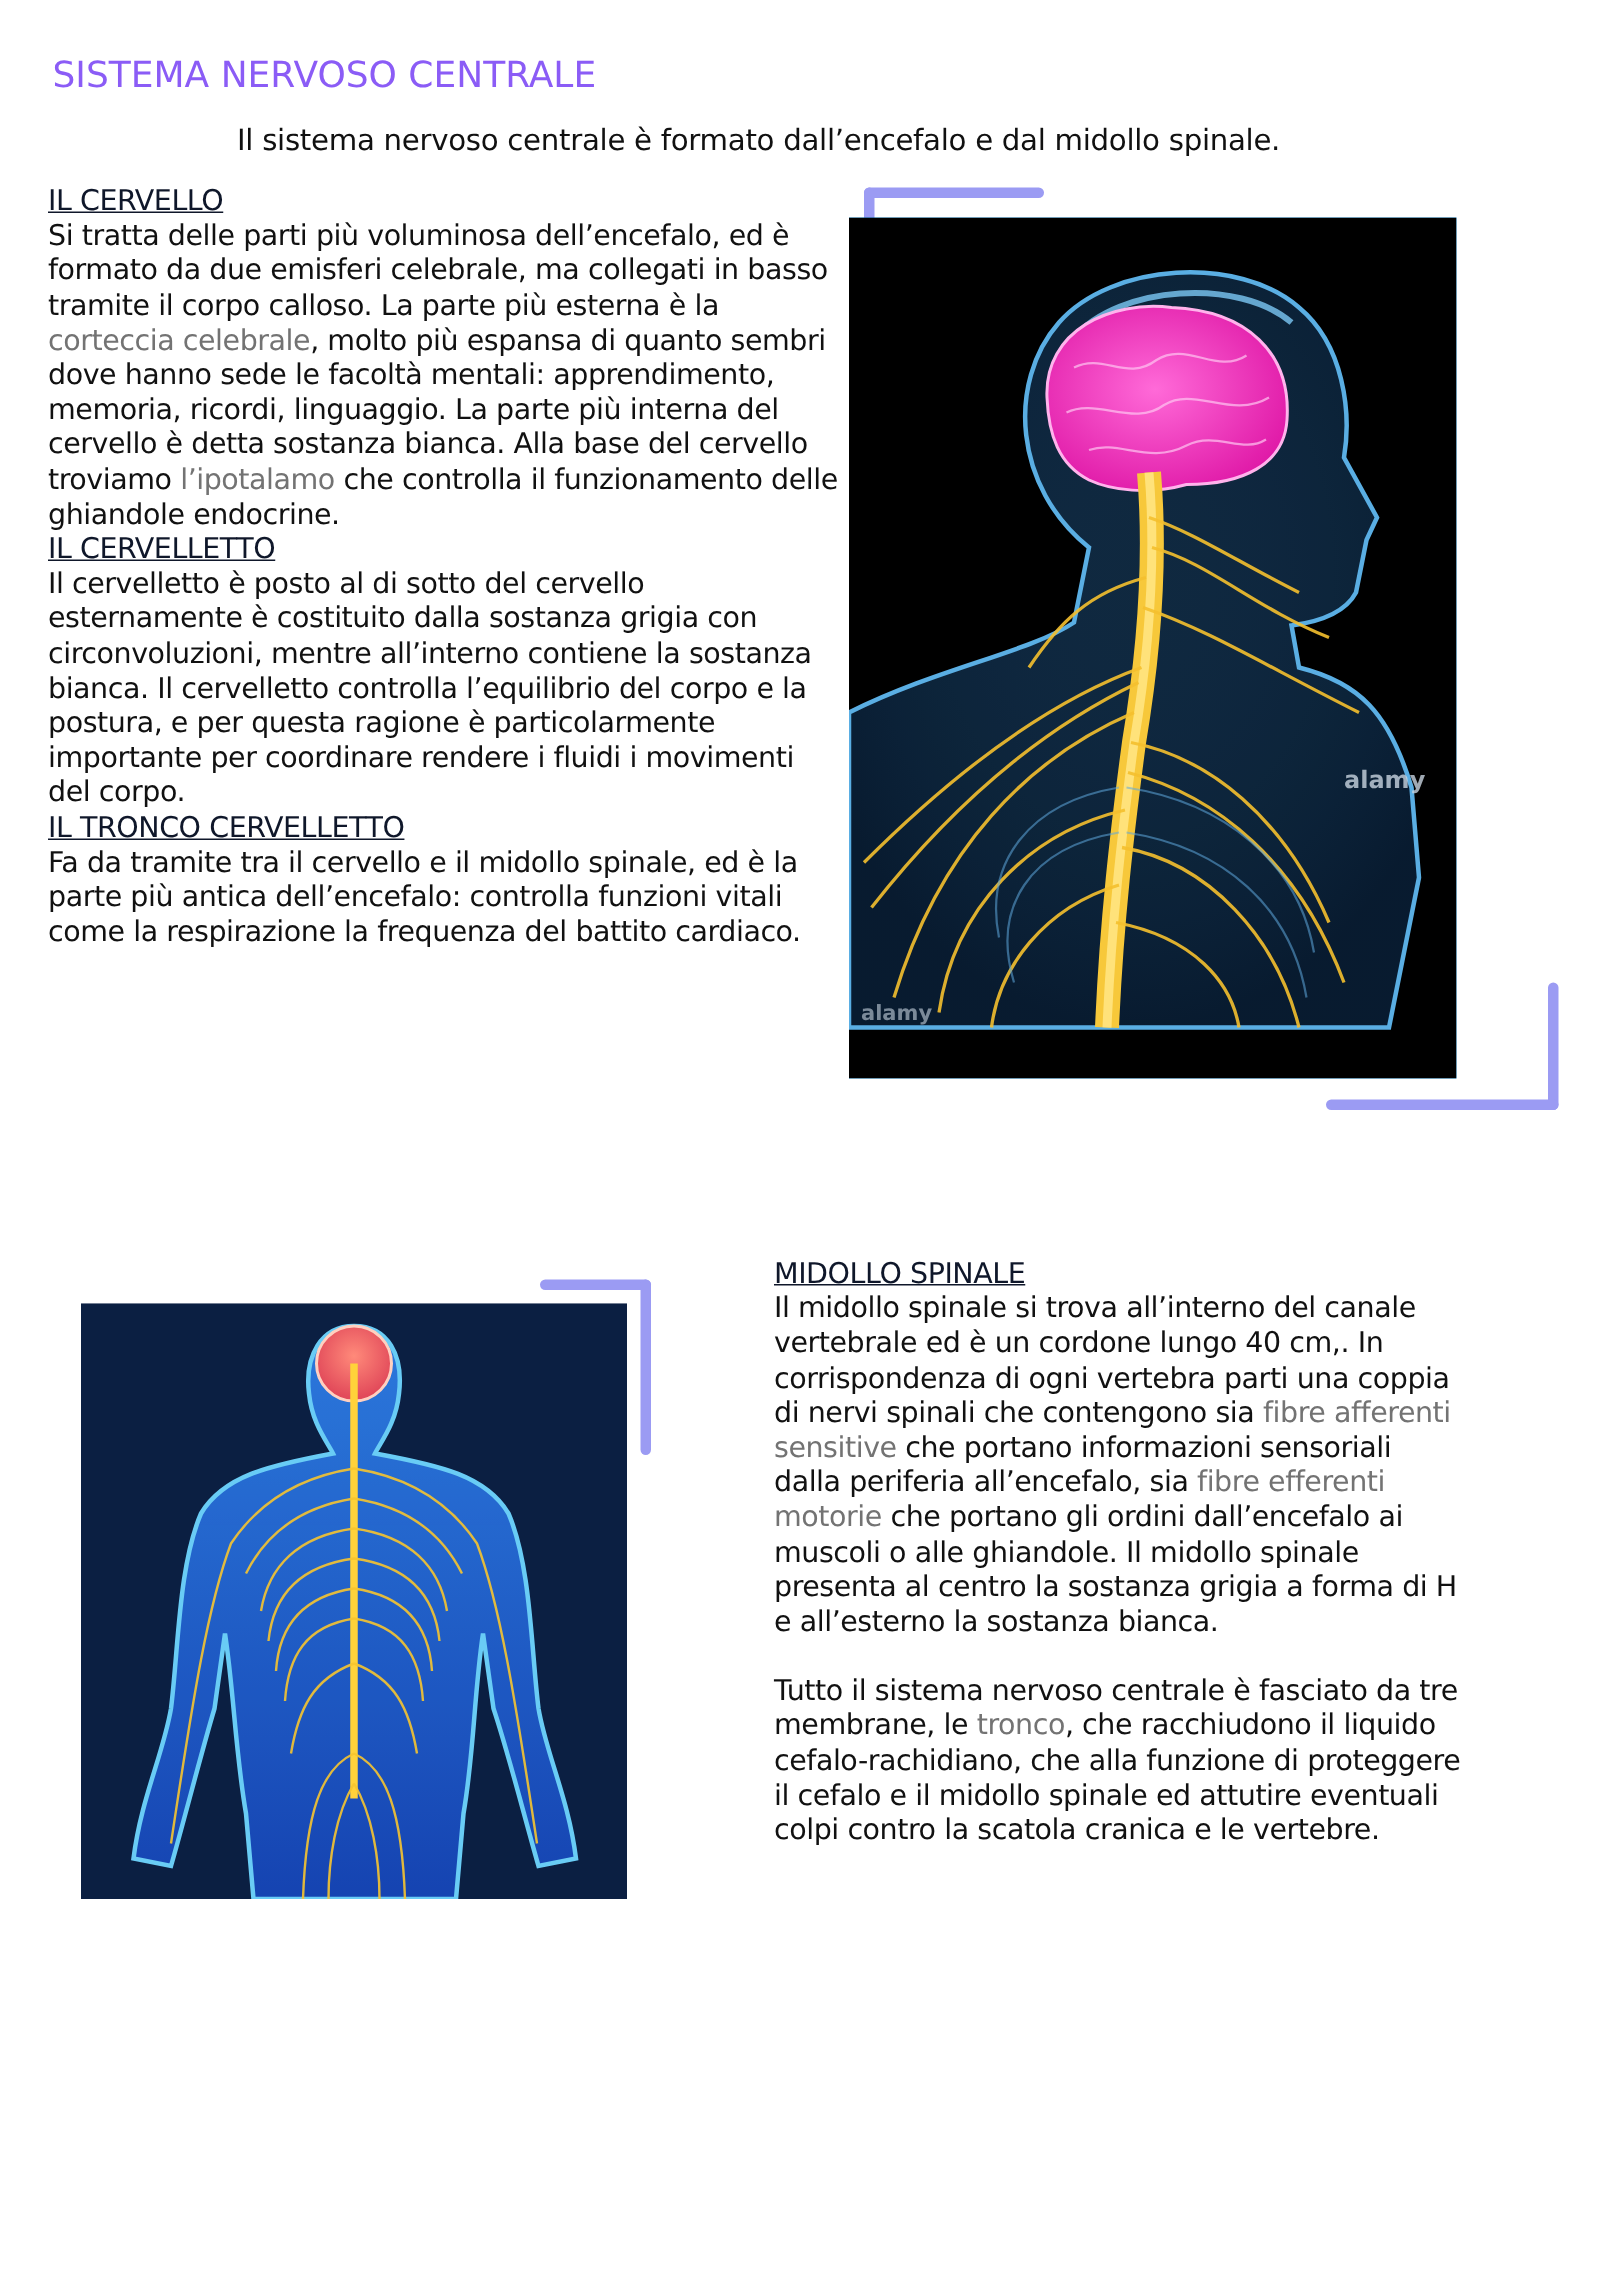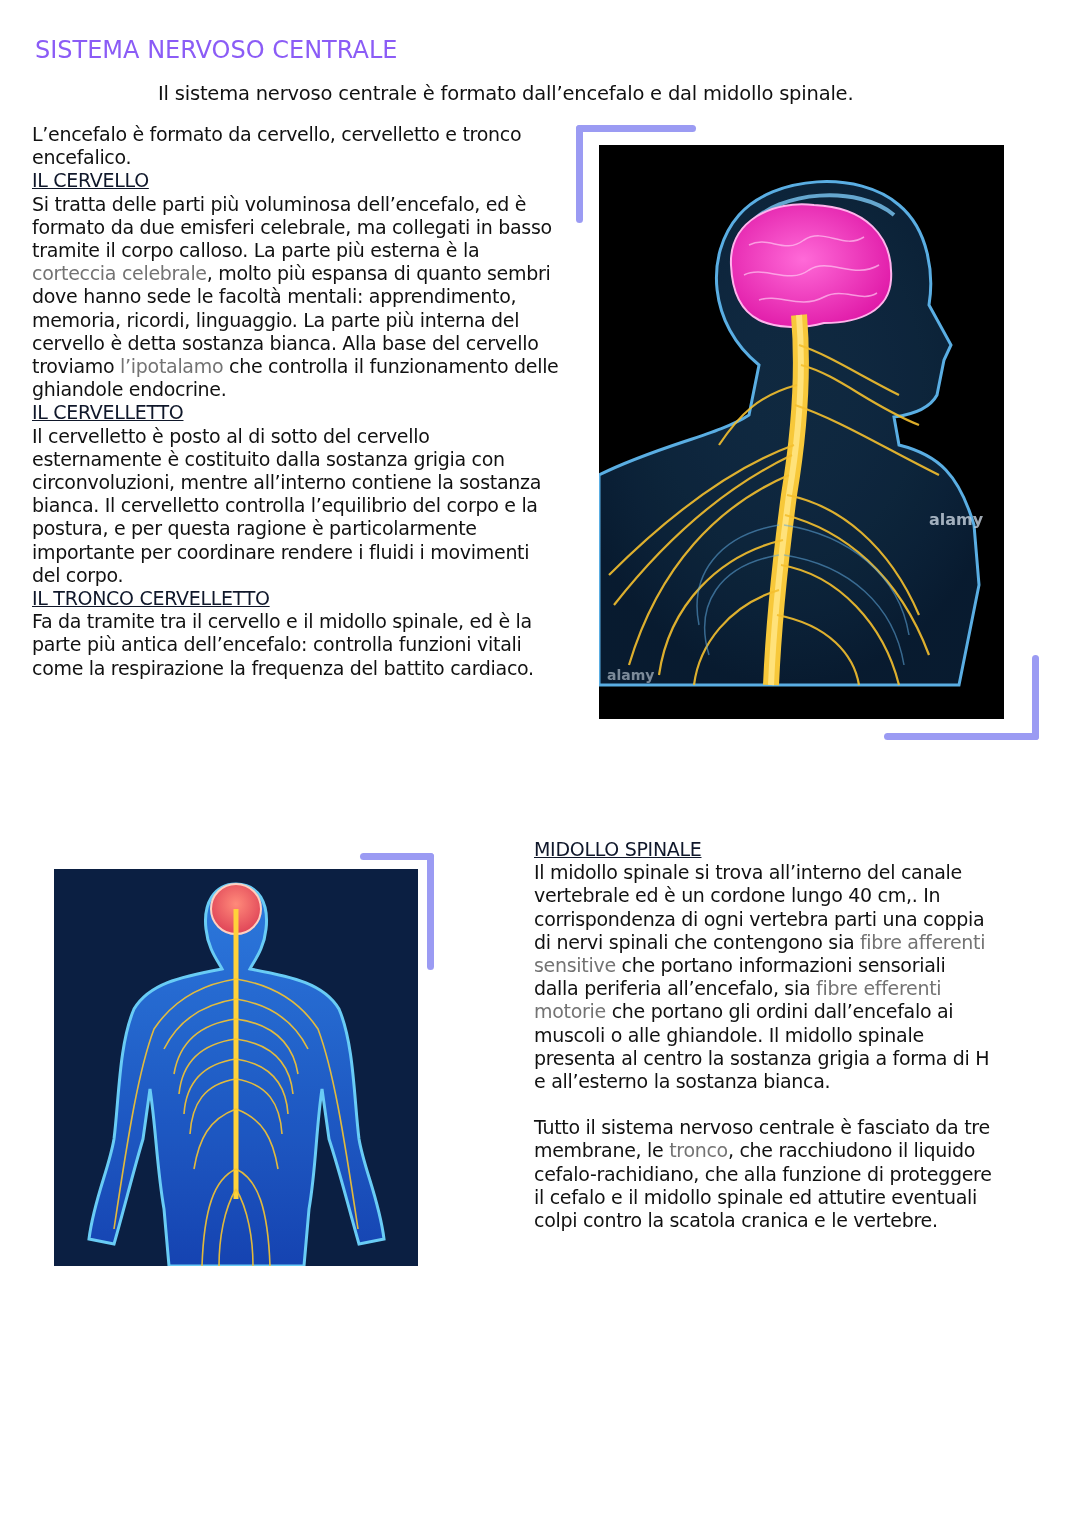--- a/index.html
+++ b/index.html
@@ -16,37 +16,36 @@
     position: absolute; left: 158px; top: 82px;
     font-size: 19.5px; color: #111; white-space: nowrap; letter-spacing: -0.2px;
   }
   .col {
     position: absolute; font-size: 19px; line-height: 23.2px; letter-spacing: -0.3px;
   }
   .col p { margin: 0; }
   .heading { color: #0f172a; display: block; text-decoration: underline; }
   .hl { color: #737373; }
   .left-col { left: 32px; top: 123px; width: 530px; }
-  .right-col { left: 534px; top: 838px; width: 460px; }
+  .right-col { left: 516px; top: 838px; width: 460px; }
   .gap { height: 23px; }
 
   .img-frame { position: absolute; overflow: hidden; }
-  .img1 { left: 599px; top: 145px; width: 405px; height: 574px; background: #0369a1; }
+  .img1 { left: 566px; top: 145px; width: 405px; height: 574px; background: #0369a1; }
   .img2 { left: 54px; top: 869px; width: 364px; height: 397px; background: #0b1f42; }
 
   .bracket { position: absolute; background: #9b9bf3; border-radius: 4px; }
 </style>
 </head>
 <body>
 
 <div class="title">SISTEMA NERVOSO CENTRALE</div>
 <div class="subtitle">Il sistema nervoso centrale è formato dall’encefalo e dal midollo spinale.</div>
 
 <div class="col left-col">
-  <p>L’encefalo è formato da cervello, cervelletto e tronco encefalico.</p>
 
   <span class="heading">IL CERVELLO</span>
   <p><span>Si tratta delle parti più voluminosa dell’encefalo, ed è formato da due emisferi celebrale, ma collegati in basso tramite il corpo calloso. La parte più esterna è la </span><span class="hl">corteccia celebrale</span><span>, molto più espansa di quanto sembri dove hanno sede le facoltà mentali: apprendimento, memoria, ricordi, linguaggio. La parte più interna del cervello è detta sostanza bianca. Alla base del cervello troviamo </span><span class="hl">l’ipotalamo</span><span> che controlla il funzionamento delle ghiandole endocrine.</span></p>
 
   <span class="heading">IL CERVELLETTO</span>
   <p>Il cervelletto è posto al di sotto del cervello esternamente è costituito dalla sostanza grigia con circonvoluzioni, mentre all’interno contiene la sostanza bianca. Il cervelletto controlla l’equilibrio del corpo e la postura, e per questa ragione è particolarmente importante per coordinare rendere i fluidi i movimenti del corpo.</p>
 
   <span class="heading">IL TRONCO CERVELLETTO</span>
   <p>Fa da tramite tra il cervello e il midollo spinale, ed è la parte più antica dell’encefalo: controlla funzioni vitali come la respirazione la frequenza del battito cardiaco.</p>
 </div>

